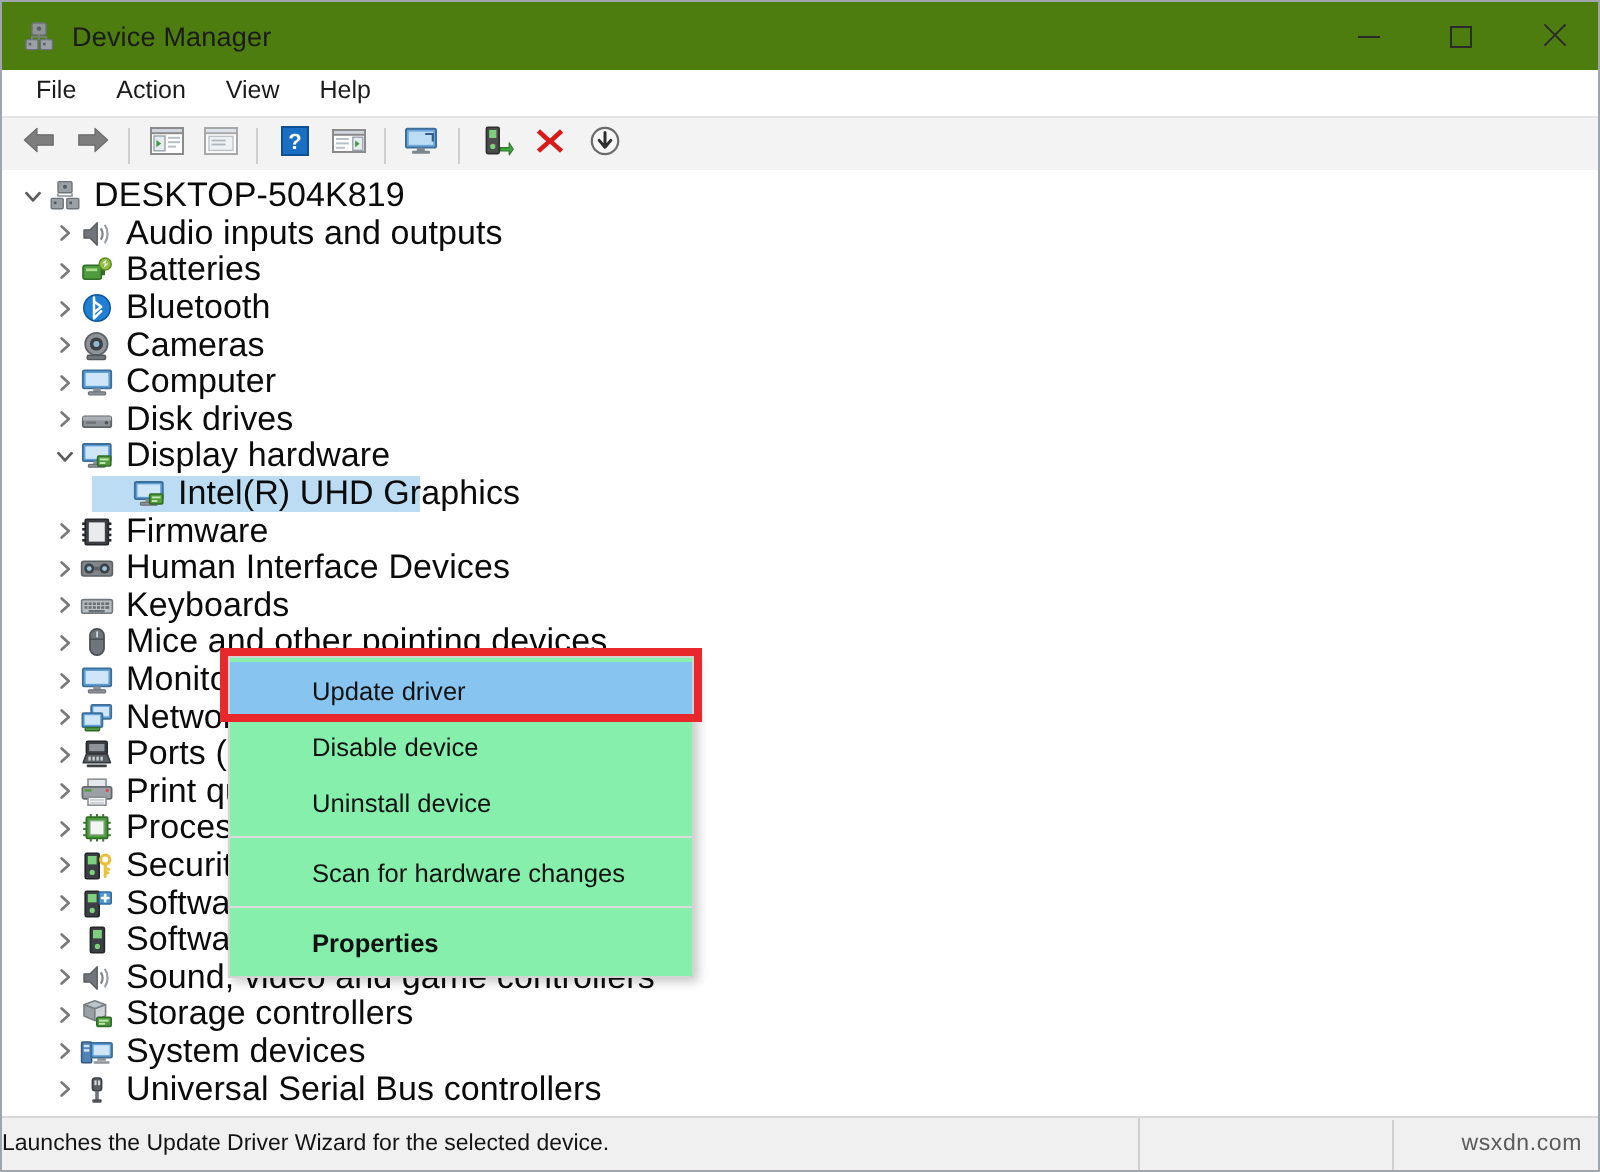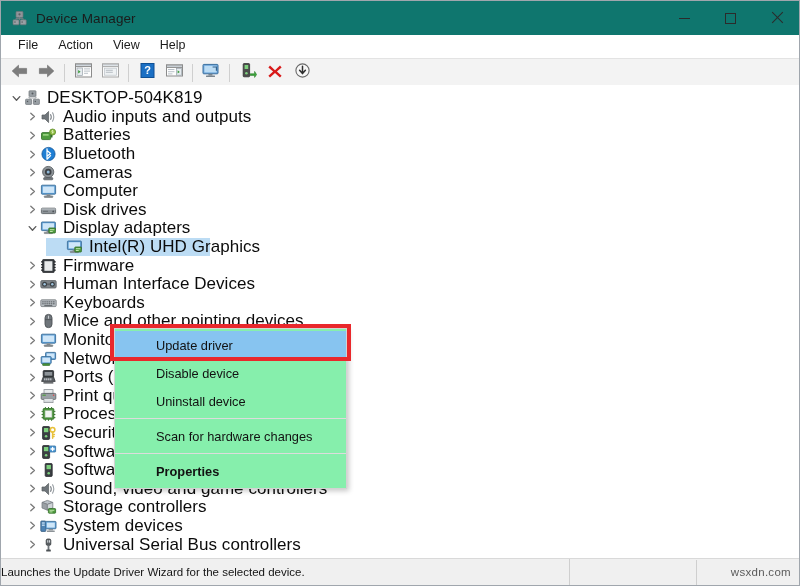--- a/index.html
+++ b/index.html
@@ -18,21 +18,21 @@
     overflow: hidden;
     background: #ffffff;
     border: 1px solid #a0a6ad;
     box-sizing: border-box;
   }
 
   
   .titlebar {
     position: relative;
     height: 34px;
-    background: #0f766e;
+    background: #4d7c0f;
     display: flex;
     border-bottom: 1px solid #ffffff;
   }
   .title-left {
     display: flex;
     align-items: center;
     padding-left: 10px;
     gap: 8px;
   }
   .title-app-icon {
@@ -556,21 +556,21 @@
           </span>
           <span class="row-icon"><svg width="17" height="16" viewBox="0 0 17 16">
         <rect x="1.4" y="2" width="14" height="8.6" rx="0.8" fill="#5d9fd6" stroke="#3c6e98" stroke-width="0.9"></rect>
         <rect x="2.7" y="3.2" width="11.4" height="6.2" fill="#cfe6f8"></rect>
         <rect x="6.6" y="10.6" width="3.6" height="1.7" fill="#8d9398"></rect>
         <rect x="4.2" y="12.2" width="8.4" height="1.4" rx="0.5" fill="#8d9398" stroke="#6c7276" stroke-width="0.6"></rect>
         <rect x="8.8" y="8" width="6.6" height="5" rx="0.6" fill="#4f9c3f" stroke="#2f6b26" stroke-width="0.8"></rect>
         <rect x="9.9" y="9.2" width="4.4" height="1" fill="#bfe3aa"></rect>
         <rect x="9.9" y="11" width="2.8" height="1" fill="#bfe3aa"></rect>
       </svg></span>
-          <span class="row-label">Display adapters</span>
+          <span class="row-label">Display hardware</span>
         </div>
         <div class="tree-row depth-2 selected">
           <span class="sel-bg"></span>
           <span class="chevron"></span>
           <span class="row-icon"><svg width="17" height="16" viewBox="0 0 17 16">
         <rect x="1.4" y="2" width="14" height="8.6" rx="0.8" fill="#5d9fd6" stroke="#3c6e98" stroke-width="0.9"></rect>
         <rect x="2.7" y="3.2" width="11.4" height="6.2" fill="#cfe6f8"></rect>
         <rect x="6.6" y="10.6" width="3.6" height="1.7" fill="#8d9398"></rect>
         <rect x="4.2" y="12.2" width="8.4" height="1.4" rx="0.5" fill="#8d9398" stroke="#6c7276" stroke-width="0.6"></rect>
         <rect x="8.8" y="8" width="6.6" height="5" rx="0.6" fill="#4f9c3f" stroke="#2f6b26" stroke-width="0.8"></rect>

